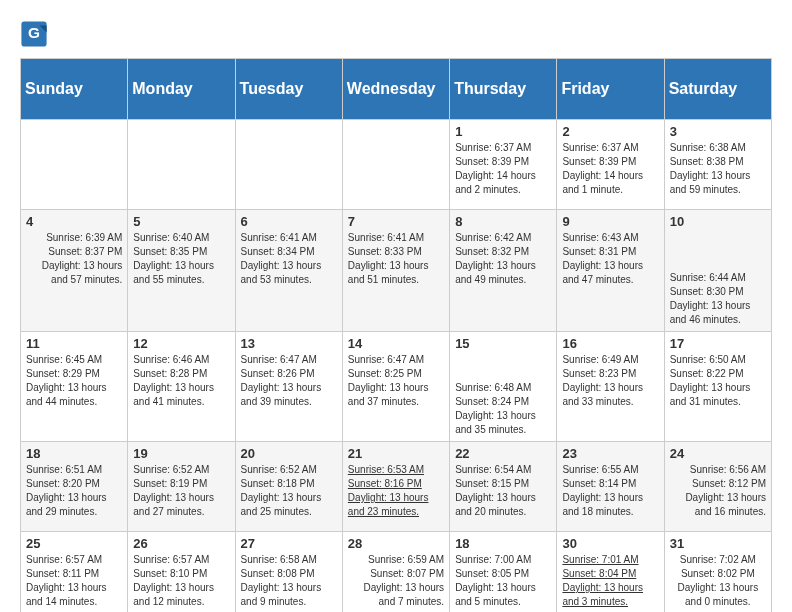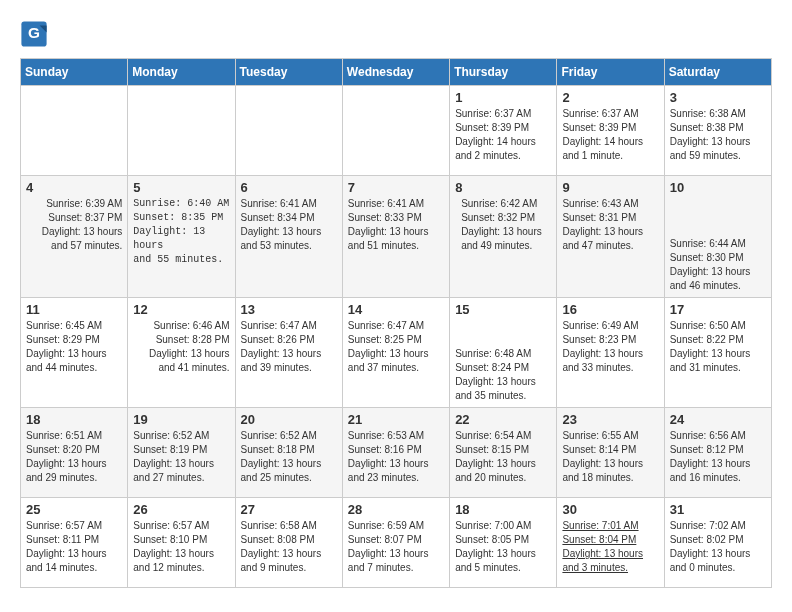--- a/index.html
+++ b/index.html
@@ -48,23 +48,23 @@
       color: #555;
     }
     table {
       width: 100%;
       border-collapse: collapse;
       table-layout: fixed;
     }
     thead th {
       background-color: #2e75b6;
       color: #fff;
-      font-size: 12px;
+      font-size: 16px;
       font-weight: bold;
-      padding: 6px 4px;
+      padding: 21px 4px;
       text-align: left;
       border: 1px solid #ccc;
     }
     td {
       vertical-align: top;
       border: 1px solid #ccc;
       padding: 4px 5px;
       font-size: 11px;
       color: #333;
       background: #fff;
@@ -155,42 +155,42 @@
       <tr>
         <td>
           <span class="day-num">4</span>
           <div class="day-detail" style="white-space: pre-line; text-align: right;">Sunrise: 6:39 AM
 Sunset: 8:37 PM
 Daylight: 13 hours
 and 57 minutes.</div>
         </td>
         <td>
           <span class="day-num">5</span>
-          <div class="day-detail" style="white-space: pre-line; font-family: Liberation Mono, monospace;">Sunrise: 6:40 AM
+          <div class="day-detail" style="white-space: pre-line;">Sunrise: 6:40 AM
 Sunset: 8:35 PM
 Daylight: 13 hours
 and 55 minutes.</div>
         </td>
         <td>
           <span class="day-num">6</span>
           <div class="day-detail" style="white-space: pre-line;">Sunrise: 6:41 AM
 Sunset: 8:34 PM
 Daylight: 13 hours
 and 53 minutes.</div>
         </td>
         <td>
           <span class="day-num">7</span>
           <div class="day-detail" style="white-space: pre-line;">Sunrise: 6:41 AM
 Sunset: 8:33 PM
 Daylight: 13 hours
 and 51 minutes.</div>
         </td>
         <td>
           <span class="day-num">8</span>
-          <div class="day-detail" style="white-space: pre-line; margin-left: 6px;">Sunrise: 6:42 AM
+          <div class="day-detail" style="white-space: pre-line;">Sunrise: 6:42 AM
 Sunset: 8:32 PM
 Daylight: 13 hours
 and 49 minutes.</div>
         </td>
         <td>
           <span class="day-num">9</span>
           <div class="day-detail" style="white-space: pre-line;">Sunrise: 6:43 AM
 Sunset: 8:31 PM
 Daylight: 13 hours
 and 47 minutes.</div>
@@ -206,21 +206,21 @@
       <tr>
         <td>
           <span class="day-num">11</span>
           <div class="day-detail" style="white-space: pre-line;">Sunrise: 6:45 AM
 Sunset: 8:29 PM
 Daylight: 13 hours
 and 44 minutes.</div>
         </td>
         <td>
           <span class="day-num">12</span>
-          <div class="day-detail" style="white-space: pre-line; text-align: right;">Sunrise: 6:46 AM
+          <div class="day-detail" style="white-space: pre-line;">Sunrise: 6:46 AM
 Sunset: 8:28 PM
 Daylight: 13 hours
 and 41 minutes.</div>
         </td>
         <td>
           <span class="day-num">13</span>
           <div class="day-detail" style="white-space: pre-line;">Sunrise: 6:47 AM
 Sunset: 8:26 PM
 Daylight: 13 hours
 and 39 minutes.</div>
@@ -271,42 +271,42 @@
         </td>
         <td>
           <span class="day-num">20</span>
           <div class="day-detail" style="white-space: pre-line;">Sunrise: 6:52 AM
 Sunset: 8:18 PM
 Daylight: 13 hours
 and 25 minutes.</div>
         </td>
         <td>
           <span class="day-num">21</span>
-          <div class="day-detail" style="white-space: pre-line;">Sunrise: 6:53 AM
+          <div class="day-detail" style="white-space: pre-line; text-decoration: underline;">Sunrise: 6:53 AM
 Sunset: 8:16 PM
 Daylight: 13 hours
 and 23 minutes.</div>
         </td>
         <td>
           <span class="day-num">22</span>
           <div class="day-detail" style="white-space: pre-line;">Sunrise: 6:54 AM
 Sunset: 8:15 PM
 Daylight: 13 hours
 and 20 minutes.</div>
         </td>
         <td>
           <span class="day-num">23</span>
           <div class="day-detail" style="white-space: pre-line;">Sunrise: 6:55 AM
 Sunset: 8:14 PM
 Daylight: 13 hours
 and 18 minutes.</div>
         </td>
         <td>
           <span class="day-num">24</span>
-          <div class="day-detail" style="white-space: pre-line;">Sunrise: 6:56 AM
+          <div class="day-detail" style="white-space: pre-line; text-align: right;">Sunrise: 6:56 AM
 Sunset: 8:12 PM
 Daylight: 13 hours
 and 16 minutes.</div>
         </td>
       </tr>
       <tr>
         <td>
           <span class="day-num">25</span>
           <div class="day-detail" style="white-space: pre-line;">Sunrise: 6:57 AM
 Sunset: 8:11 PM
@@ -322,41 +322,41 @@
         </td>
         <td>
           <span class="day-num">27</span>
           <div class="day-detail" style="white-space: pre-line;">Sunrise: 6:58 AM
 Sunset: 8:08 PM
 Daylight: 13 hours
 and 9 minutes.</div>
         </td>
         <td>
           <span class="day-num">28</span>
-          <div class="day-detail" style="white-space: pre-line;">Sunrise: 6:59 AM
+          <div class="day-detail" style="white-space: pre-line; text-align: right;">Sunrise: 6:59 AM
 Sunset: 8:07 PM
 Daylight: 13 hours
 and 7 minutes.</div>
         </td>
         <td>
           <span class="day-num">18</span>
           <div class="day-detail" style="white-space: pre-line;">Sunrise: 7:00 AM
 Sunset: 8:05 PM
 Daylight: 13 hours
 and 5 minutes.</div>
         </td>
         <td>
           <span class="day-num">30</span>
           <div class="day-detail" style="white-space: pre-line; text-decoration: underline;">Sunrise: 7:01 AM
 Sunset: 8:04 PM
 Daylight: 13 hours
 and 3 minutes.</div>
         </td>
         <td>
           <span class="day-num">31</span>
-          <div class="day-detail" style="white-space: pre-line;">Sunrise: 7:02 AM
+          <div class="day-detail" style="white-space: pre-line; text-align: center;">Sunrise: 7:02 AM
 Sunset: 8:02 PM
 Daylight: 13 hours
 and 0 minutes.</div>
         </td>
       </tr>
     </tbody>
 </table>
 
 </body></html>

